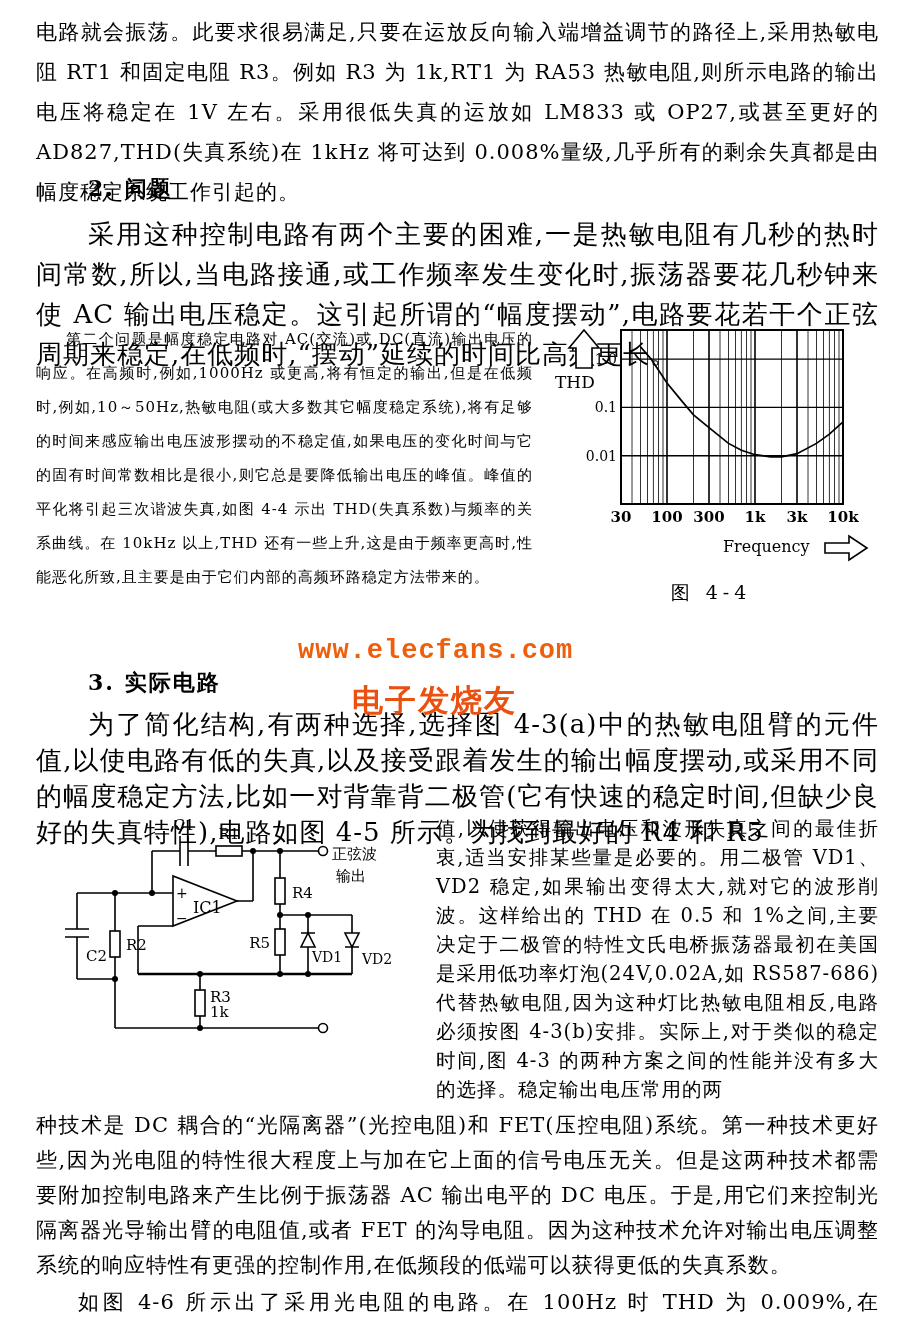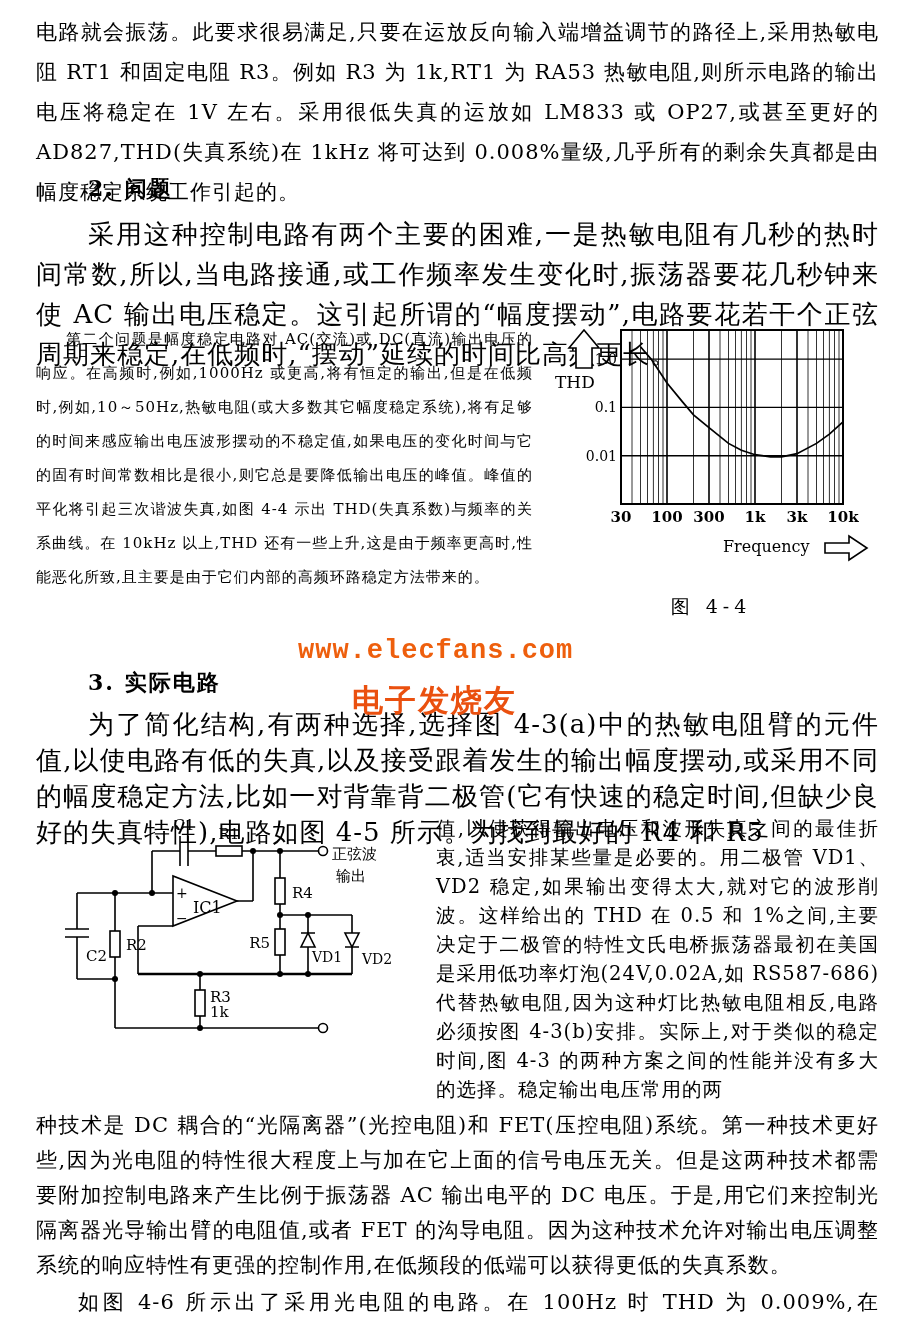--- a/index.html
+++ b/index.html
@@ -19,21 +19,21 @@
   .wm-brand{top:680px;left:352px;font-family:"DejaVu Sans","Liberation Sans",sans-serif;
             font-size:31px;font-weight:bold;letter-spacing:2px;}
   .h2pos{top:664px;left:84px;}
   .p4{position:absolute;top:706px;left:36px;right:30px;font-size:26px;line-height:36px;letter-spacing:1px;text-indent:2em;}
   .region2{position:absolute;top:814px;left:36px;right:30px;}
   .fig45{float:left;width:390px;height:276px;margin:0 10px 4px 0;text-decoration:underline;}
   .p5{font-size:19.5px;line-height:29px;letter-spacing:1px;}
   .p6{font-size:21px;line-height:35px;letter-spacing:1px;margin-top:4px;}
   .p7{font-size:21px;line-height:35px;letter-spacing:1px;text-indent:2em;margin-top:2px;}
   figure{margin:0;}
-  figcaption{text-align:center;font-size:19px;letter-spacing:5px;margin-top:28px;}
+  figcaption{text-align:center;font-size:19px;letter-spacing:5px;margin-top:14px;}
   .fig45 figcaption{margin-top:18px;}
   svg text{font-family:"DejaVu Serif","Liberation Serif",serif;fill:#000;}
 </style>
 </head>
 <body>
 
 <div class="page">
 
   <p class="para p1">电路就会振荡。此要求很易满足,只要在运放反向输入端增益调节的路径上,采用热敏电阻 RT1 和固定电阻 R3。例如 R3 为 1k,RT1 为 RA53 热敏电阻,则所示电路的输出电压将稳定在 1V 左右。采用很低失真的运放如 LM833 或 OP27,或甚至更好的 AD827,THD(失真系统)在 1kHz 将可达到 0.008%量级,几乎所有的剩余失真都是由幅度稳定系统工作引起的。</p>
 

